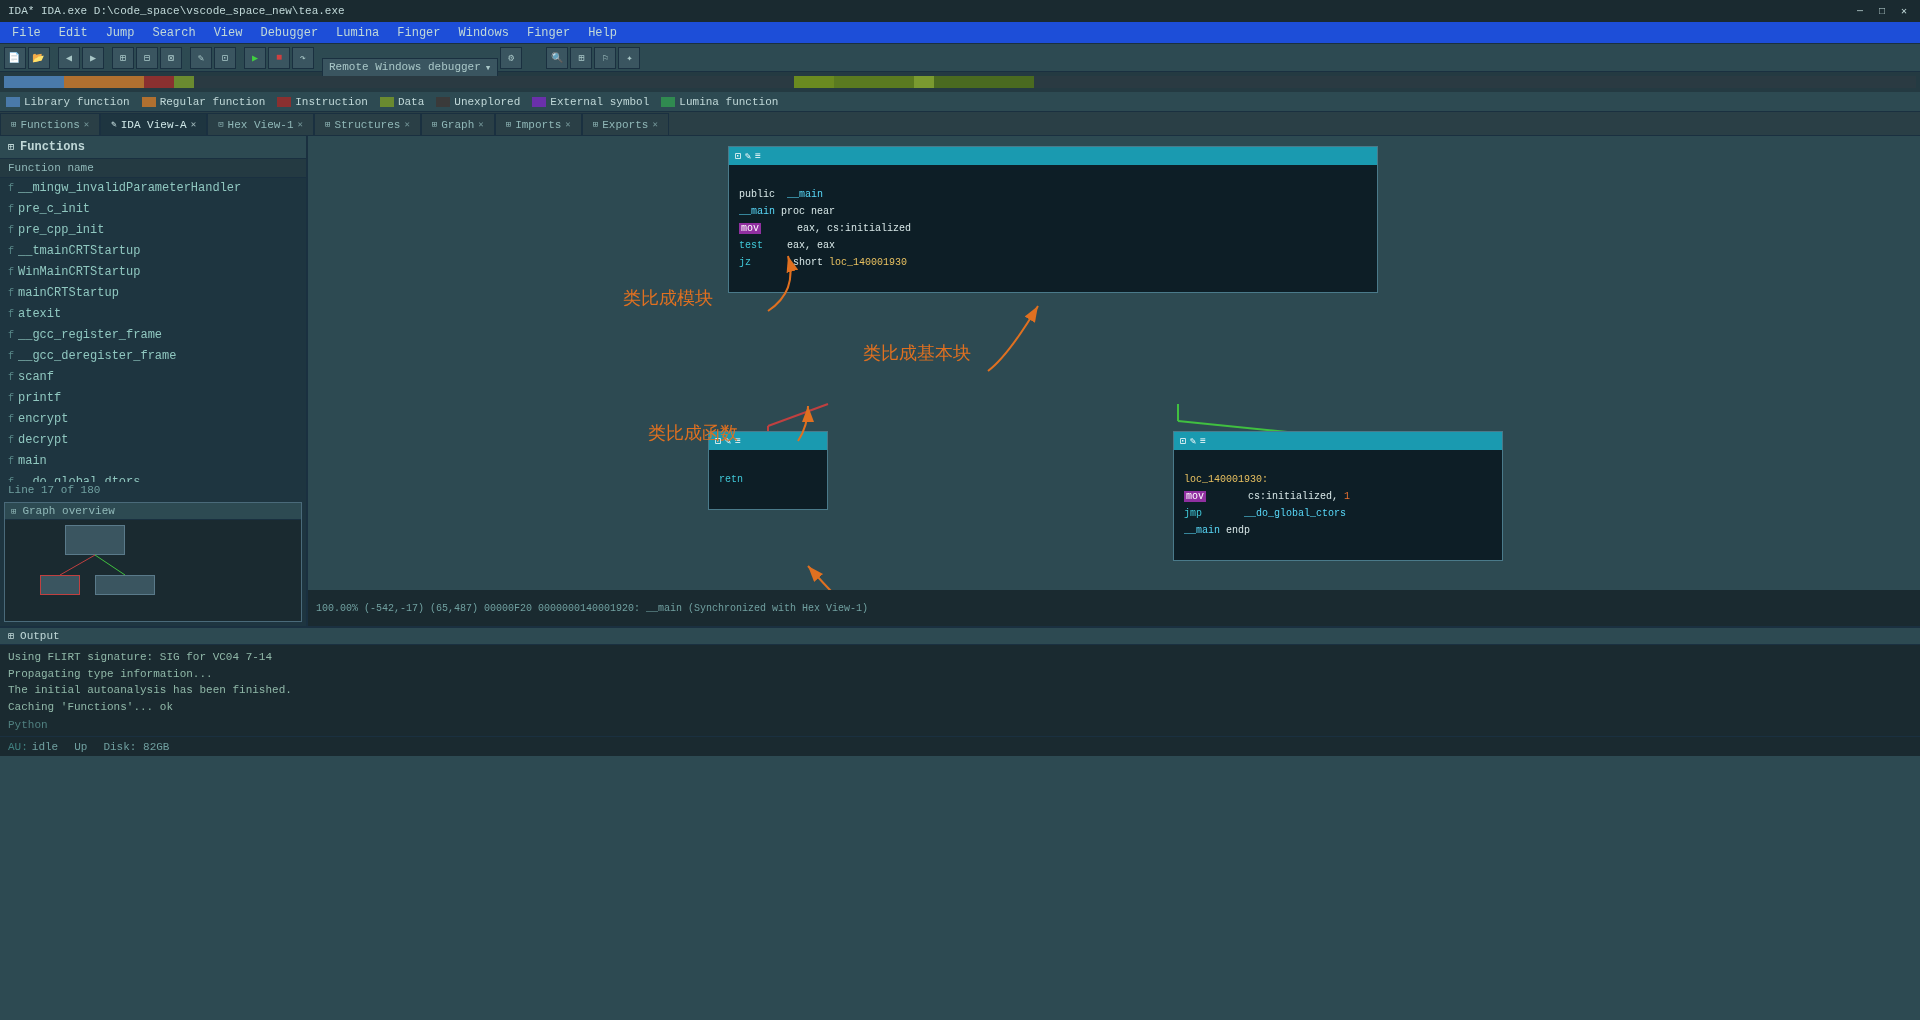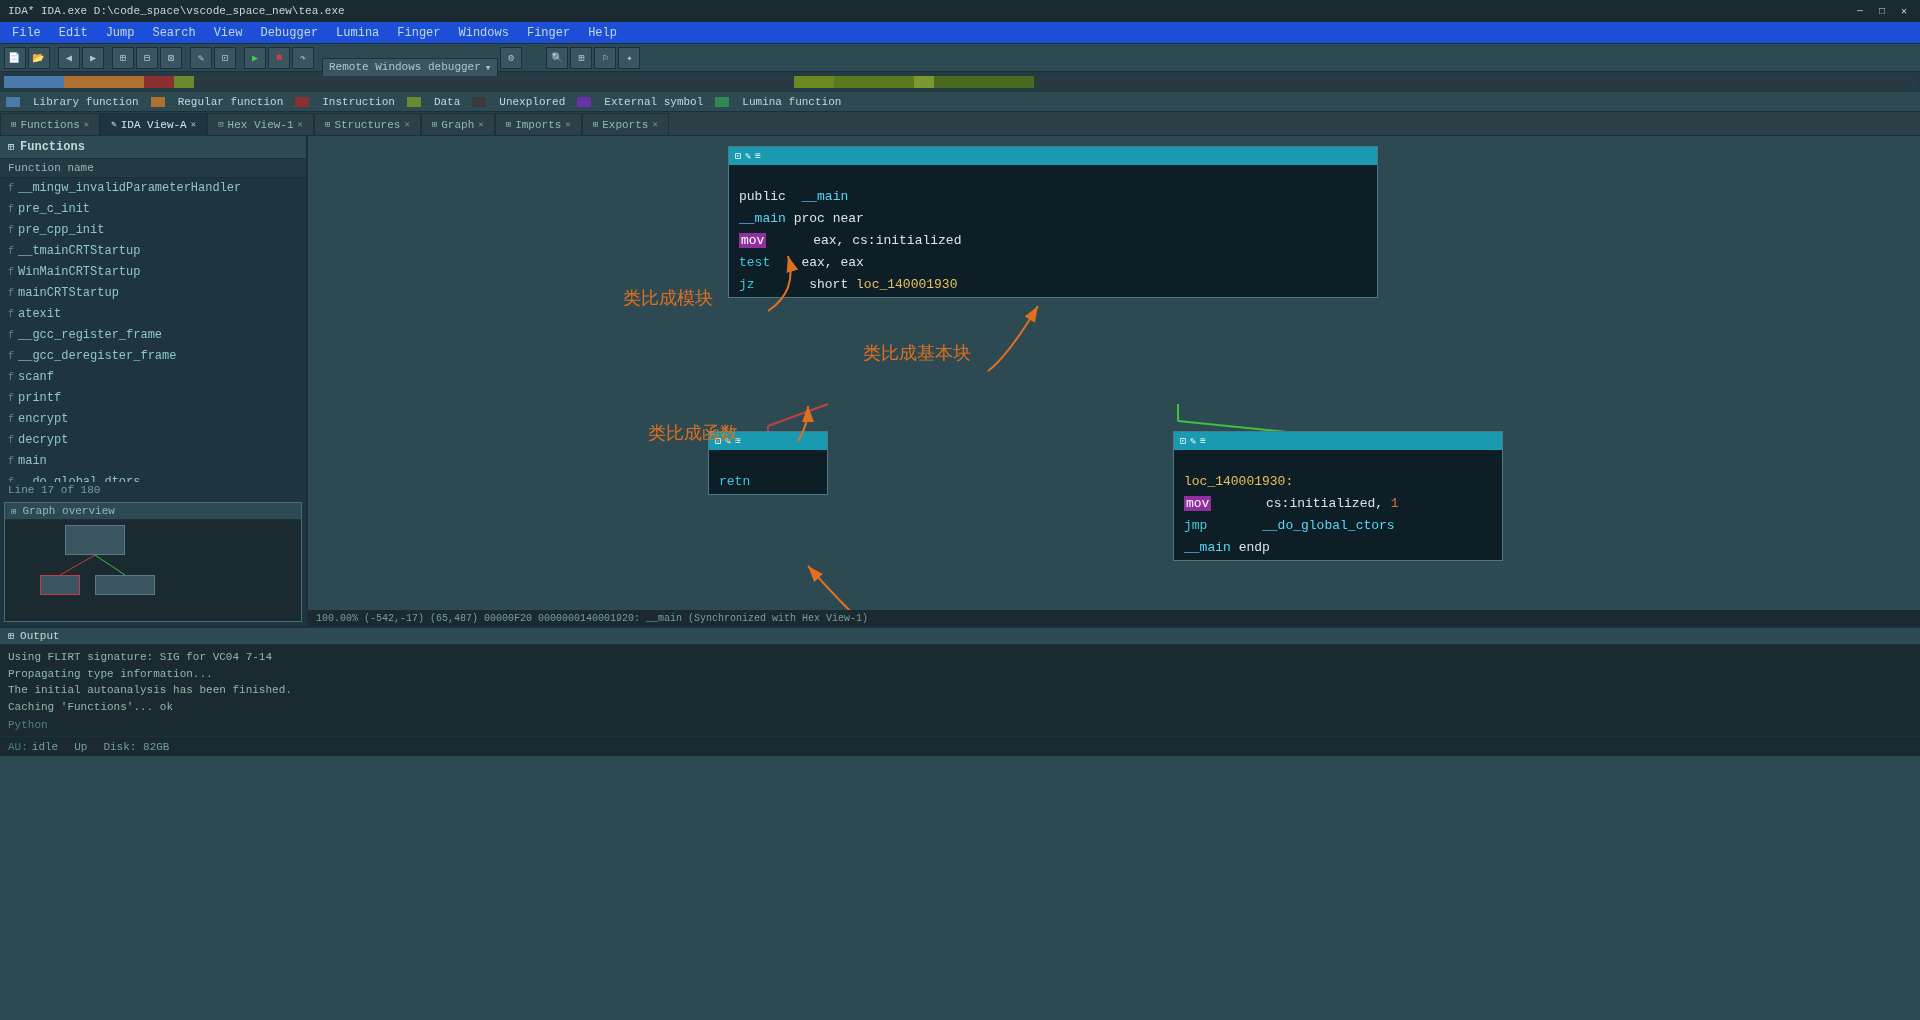--- a/index.html
+++ b/index.html
@@ -80,21 +80,21 @@
     #legend-bar {
       background: #2d4a52;
       height: 20px;
       display: flex;
       align-items: center;
       padding: 0 6px;
       gap: 12px;
       font-size: 11px;
       border-bottom: 1px solid #1a3040;
     }
-    .legend-item { display: flex; align-items: center; gap: 13px; }
+    .legend-item { display: flex; align-items: center; gap: 4px; }
     .legend-color {
       width: 14px; height: 10px;
       display: inline-block;
     }
 
     
     #tab-bar {
       background: #2a3f46;
       height: 24px;
       display: flex;
@@ -176,24 +176,23 @@
       border: 1px solid #4a7a8a;
     }
     .graph-node-header {
       background: #1a9ab0;
       padding: 3px 6px;
       font-size: 10px;
       color: #ffffff;
       display: flex; gap: 4px; align-items: center;
     }
     .node-content {
-      padding: 1px 10px;
-      font-size: 13px;
+      padding: 21px 10px;
+      font-size: 10px;
       line-height: 1.7;
-      margin-top: 20px;
     }
     .kw-blue { color: #58d8f8; }
     .kw-yellow { color: #e8c060; }
     .kw-white { color: #d8e8e8; }
     .kw-cyan { color: #40c8d8; }
     .kw-orange { color: #e87030; }
     .kw-highlighted { background: #9030a0; color: #ffffff; padding: 0 2px; }
 
     
     .annotation {
@@ -613,21 +612,21 @@
 
       <path d="M490,305 Q500,290 500,270" stroke="#e07020" stroke-width="2" fill="none" marker-end="url(#arrowhead-orange)"></path>
 
       <path d="M640,555 Q580,520 500,430" stroke="#e07020" stroke-width="2" fill="none" marker-end="url(#arrowhead-orange)"></path>
     </svg>
 
     <div class="annotation" style="left:555px; top:205px;">类比成基本块</div>
 
     <div class="annotation" style="left:340px; top:285px;">类比成函数</div>
 
-    <div style="position:absolute; bottom:0; left:0; right:0; height:16px; background:#1a2a30; display:flex; align-items:center; padding:0 8px; font-size:10px; color:#70a0a0;">
+    <div style="position:absolute; bottom:0; left:0; right:0; height:36px; background:#1a2a30; display:flex; align-items:center; padding:0 8px; font-size:10px; color:#70a0a0;">
       <span>100.00% (-542,-17) (65,487) 00000F20 0000000140001920: __main (Synchronized with Hex View-1)</span>
     </div>
   </div>
 </div>
 
 <div id="bottom-section">
   <div id="output-header">
     <span style="font-size:10px;">⊞</span>
     <span>Output</span>
   </div>

